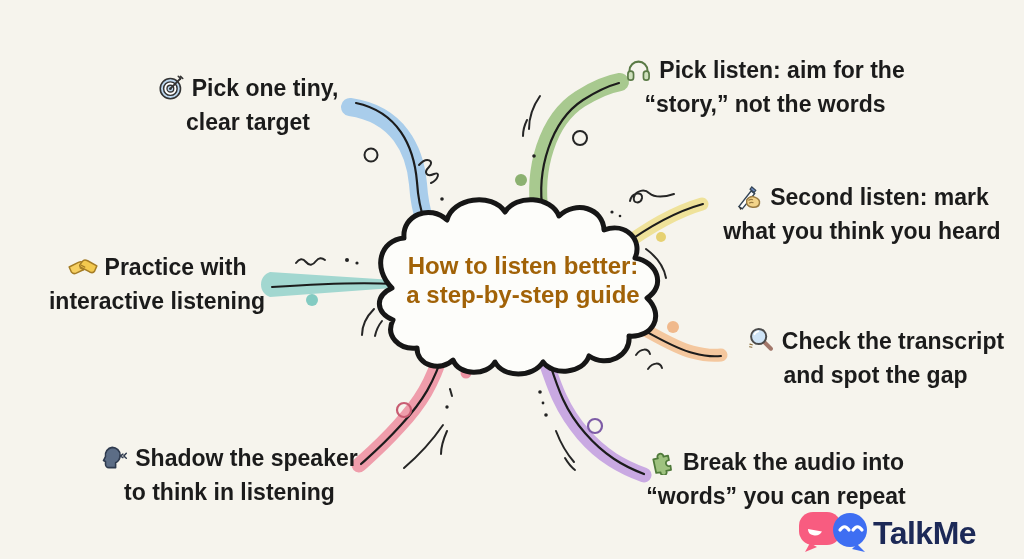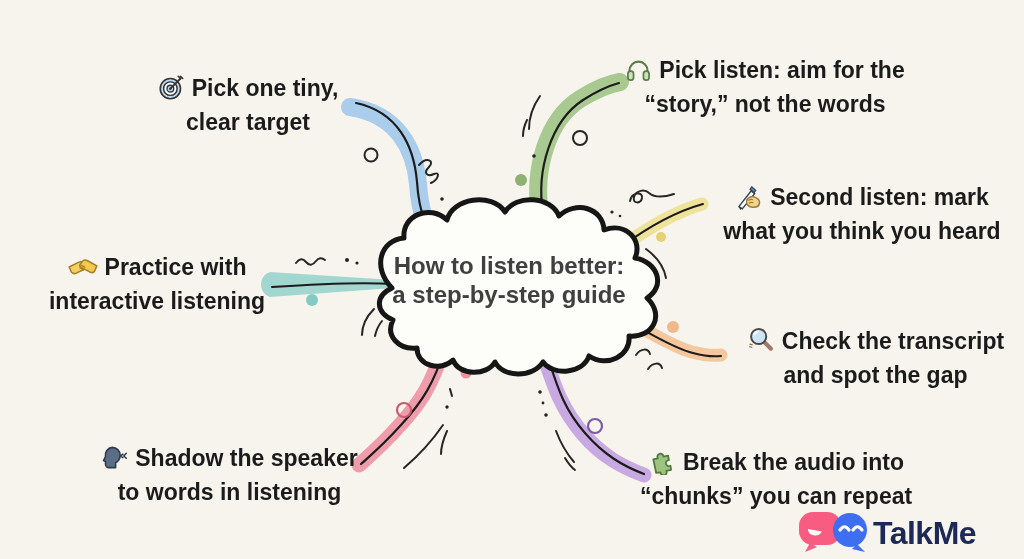--- a/index.html
+++ b/index.html
@@ -9,22 +9,22 @@
     font-family:"Liberation Sans",sans-serif;
     color:#1b1b1b;
   }
   .art{position:absolute;left:0;top:0;}
   .node{
     position:absolute;text-align:center;
     font-size:23px;font-weight:bold;line-height:29px;color:#1b1b1b;
   }
   .node .icon{display:inline-block;vertical-align:-5px;margin-right:7px;}
   .cloud-title{
-    position:absolute;left:378px;top:251px;width:262px;text-align:center;
-    font-size:24px;font-weight:bold;line-height:29px;color:#404040;
+    position:absolute;left:392px;top:251px;width:262px;text-align:center;
+    font-size:24px;font-weight:bold;line-height:29px;color:#a16207;
   }
   .logo{
     position:absolute;left:797px;top:509px;display:flex;align-items:center;
   }
   .logo-text{
     font-size:32px;font-weight:bold;letter-spacing:-0.5px;color:#1c2957;
   }
 </style>
 </head>
 <body>
@@ -212,33 +212,33 @@
   <div class="node" style="left:628px;top:447px;width:296px;">
     <div>
       <span class="icon">
         <svg width="28" height="28" viewBox="0 0 24 24">
           <g transform="rotate(-12 12 12)">
             <path d="M 5,9 h 4 a 2.6,2.6 0 1 1 5,-0.4 L 18,8.5 v 4 a 2.6,2.6 0 1 0 0.3,5 L 18,21 h -4.2 a 2.6,2.6 0 1 1 -5,0.3 L 5,21 Z" fill="#9ec27f" stroke="#4f7a3a" stroke-width="1.5" stroke-linejoin="round"></path>
           </g>
         </svg>
       </span><span>Break the audio into</span>
     </div>
-    <div>“chunks” you can repeat</div>
+    <div>“words” you can repeat</div>
   </div>
 
   <div class="node" style="left:82px;top:444px;width:295px;">
     <div>
       <span class="icon">
         <svg width="27" height="27" viewBox="0 0 24 24">
           <path d="M 10,3 a 7,7 0 0 1 7,7 c 0,3 -1.6,5.5 -4,6.7 V 21 h -6 a 3,3 0 0 1 -3,-3 v -2.4 l -1.8,-0.9 1.8,-3.4 A 7,7 0 0 1 10,3 Z" fill="#5c6d86" stroke="#2e3a4e" stroke-width="1.4" stroke-linejoin="round"></path>
           <path d="M 19.5,9 l -2.3,1.7 2.3,1.5 M 22.5,8.2 l -2.2,2.4 2.2,2" fill="none" stroke="#2e3a4e" stroke-width="1.3" stroke-linecap="round"></path>
         </svg>
       </span><span>Shadow the speaker</span>
     </div>
-    <div>to words in listening</div>
+    <div>to think in listening</div>
   </div>
 
   <div class="node" style="left:18px;top:253px;width:278px;text-align:center;">
     <div>
       <span class="icon">
         <svg width="30" height="26" viewBox="0 0 26 22">
           <path d="M 1,11 l 8,-4 q 3,-1.4 4.5,0.6 l 2,2.5 q 1,1.6 -0.8,2.6 l -7.5,3.6 q -2.8,1.2 -4.2,-0.8 z" fill="#f6cf62" stroke="#a57d26" stroke-width="1.3" stroke-linejoin="round"></path>
           <path d="M 25,10 l -8,-4.4 q -3,-1.5 -4.5,0.5 l -2,2.6 q -1,1.6 0.8,2.6 l 7.5,4 q 2.8,1.4 4.2,-0.6 z" fill="#f3c94f" stroke="#a57d26" stroke-width="1.3" stroke-linejoin="round"></path>
           <path d="M 11.5,9.5 l 3,1.6 M 10.5,11.8 l 3,1.6" fill="none" stroke="#a57d26" stroke-width="1.1" stroke-linecap="round"></path>
         </svg>

